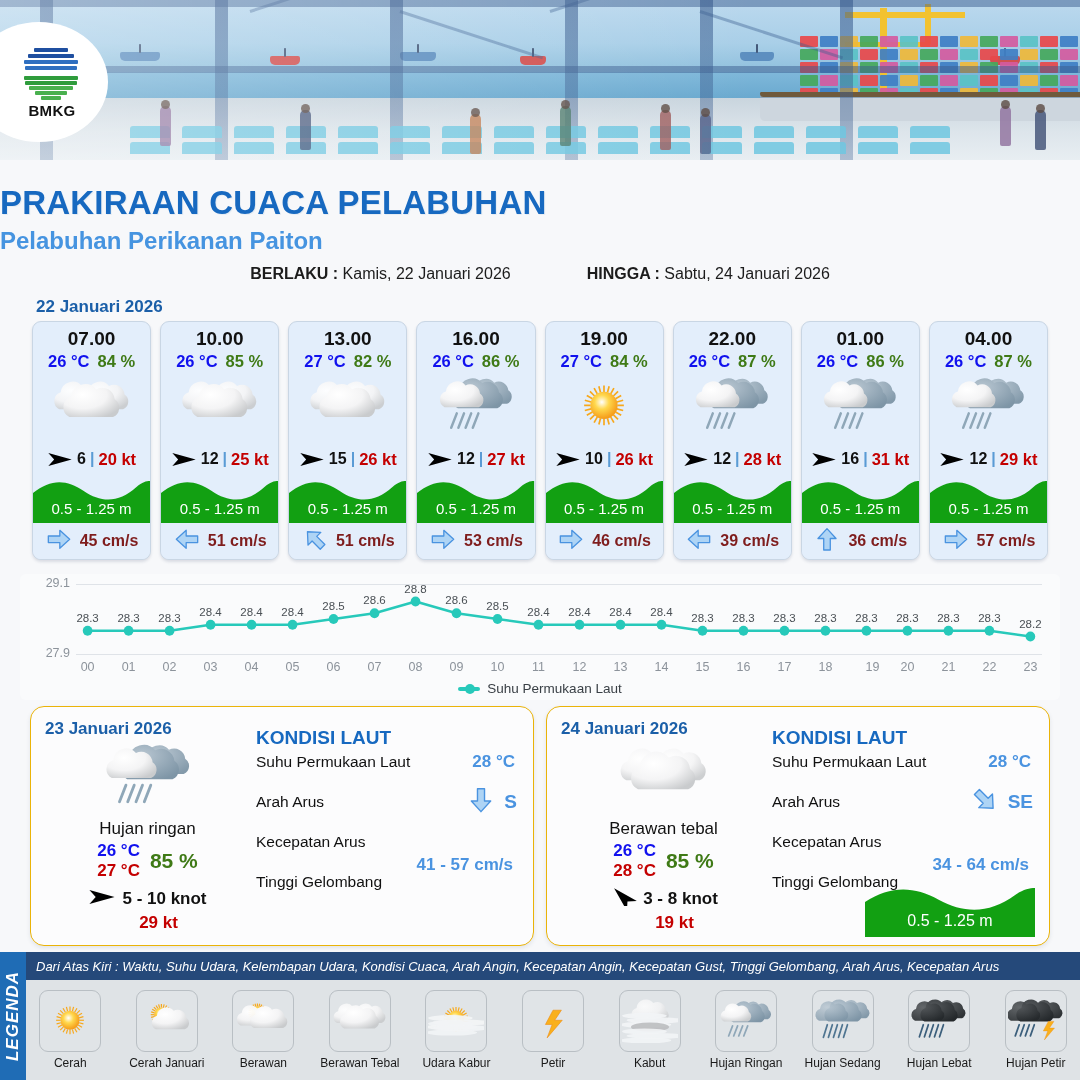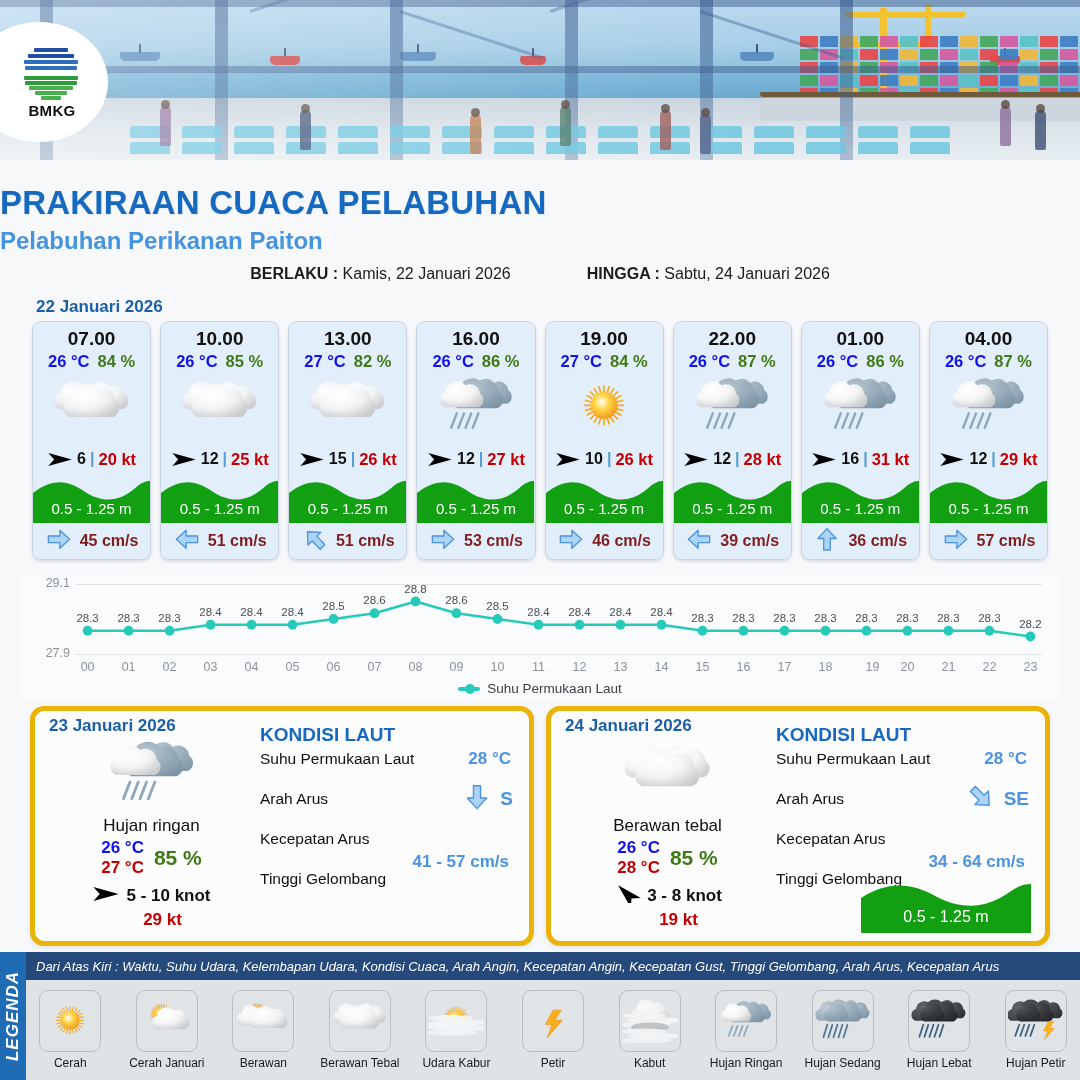--- a/index.html
+++ b/index.html
@@ -98,22 +98,22 @@
   #xaxis { position:relative; margin-left:46px; margin-right:8px; height:22px; }
   .xlab { position:absolute; font-size:12.5px; color:#8c939b; transform:translateX(-50%); top:3px;}
   #chart-legend { text-align:center; margin-top:2px; font-size:13.5px; color:#3a4046;
     display:flex; align-items:center; justify-content:center; gap:7px; }
   .leg-swatch { display:inline-block; width:22px; height:4px; background:#27c9ba; border-radius:2px; position:relative;}
   .leg-swatch::after { content:""; position:absolute; left:7px; top:-3px; width:10px; height:10px;
     border-radius:50%; background:#27c9ba; }
 
   
   #days { display:flex; gap:12px; padding:6px 30px 0 30px; }
-  .day { flex:1 1 0; background:#fcfcfd; border:5px solid #eab308; border-radius:14px;
-    box-shadow:0 2px 4px rgba(40,60,90,.10); padding:5px 14px 10px 14px;
+  .day { flex:1 1 0; background:#fcfcfd; border:1px solid #eab308; border-radius:14px;
+    box-shadow:0 2px 4px rgba(40,60,90,.10); padding:12px 14px 10px 14px;
     display:flex; position:relative; height:240px; }
   .day-left { width:205px; position:relative; }
   .day-date { font-size:17px; font-weight:bold; color:#1b5fa8; }
   .day-icon { height:70px; display:flex; align-items:center; justify-content:center; margin-top:4px; }
   .day-cond { text-align:center; font-size:17px; color:#111; margin-top:6px; }
   .day-temps { display:flex; align-items:center; justify-content:center; gap:10px; margin-top:2px; }
   .dt-col { line-height:1.15; }
   .dt-min { font-size:17px; font-weight:bold; color:#1111ee; }
   .dt-max { font-size:17px; font-weight:bold; color:#c40000; }
   .day-hum { font-size:21px; font-weight:bold; color:#3f7a16; }

